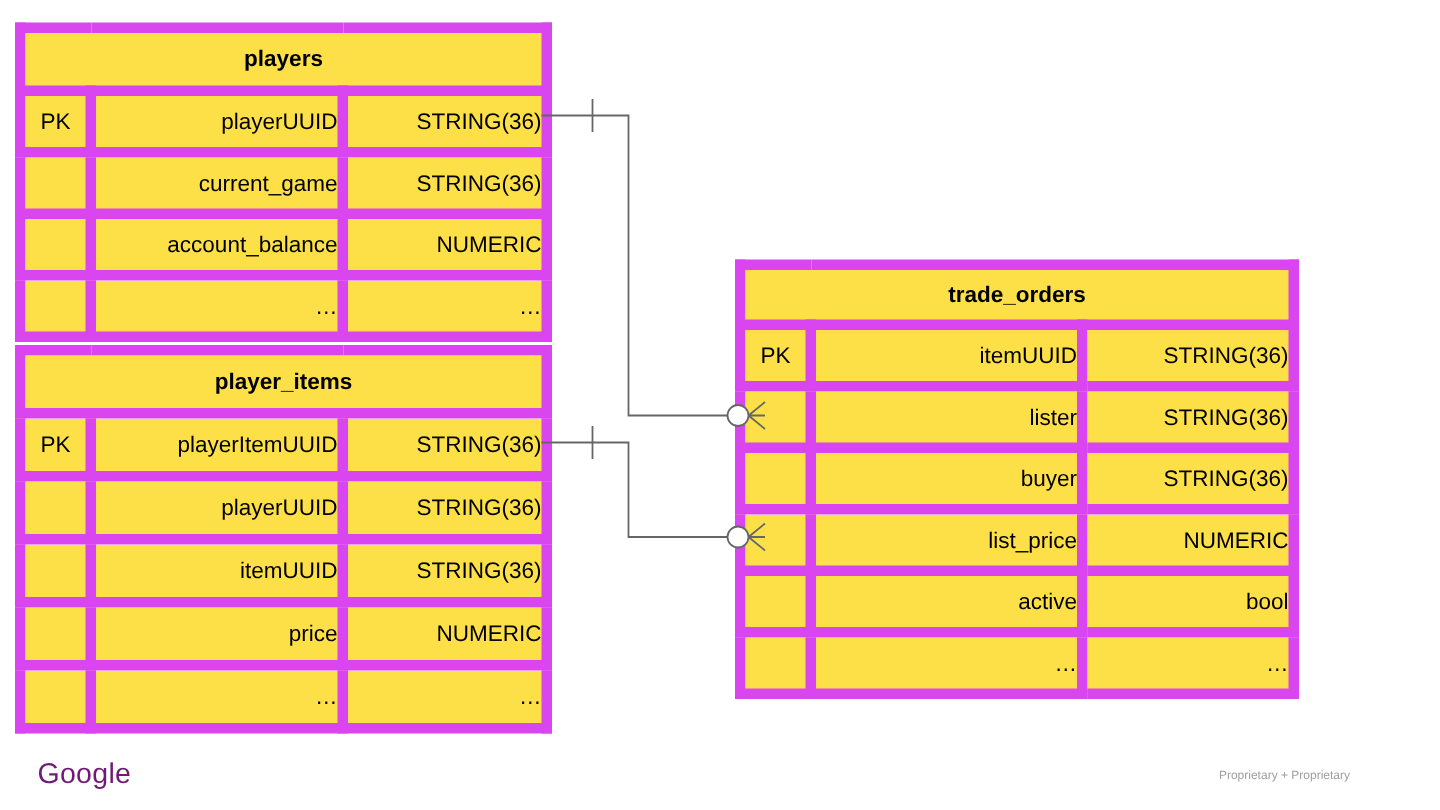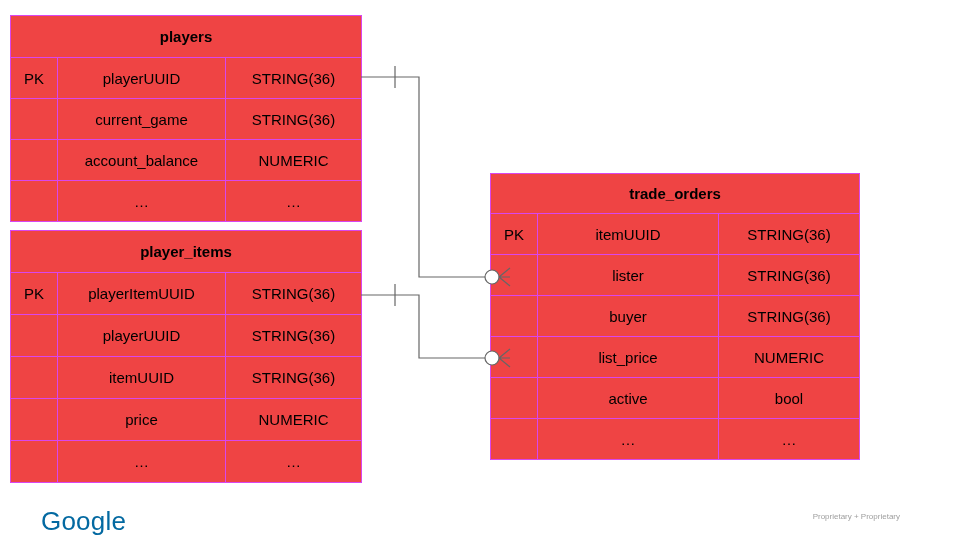--- a/index.html
+++ b/index.html
@@ -11,49 +11,49 @@
   }
   
   table.er{
     position:absolute;
     border-collapse:collapse;
     table-layout:fixed;
     font-size:15px;
     line-height:1;
   }
   table.er th, table.er td{
-    background:#ef4444;
-    border:1px solid #d946ef;
+    background:#fde047;
+    border:7px solid #d946ef;
     padding:0;
     overflow:hidden;
     white-space:nowrap;
   }
   table.er th{
     font-weight:bold;
     text-align:center;
     font-size:15px;
   }
   td.k{ text-align:center; }
-  td.n, td.t{ text-align:center; padding-left:8px; }
+  td.n, td.t{ text-align:right; padding-left:8px; }
   .b{ font-weight:normal; }
   
   svg.overlay{
     position:absolute;left:0;top:0;
     pointer-events:none;
   }
   svg.overlay path, svg.overlay line{
     fill:none;stroke:#666666;stroke-width:1.2;
   }
   svg.overlay circle{
     fill:#ffffff;stroke:#666666;stroke-width:1.2;
   }
   
   .google-logo{
-    position:absolute;left:41px;top:506px;
-    font-size:26px;color:#0369a1;letter-spacing:0.2px;
+    position:absolute;left:25px;top:506px;
+    font-size:19px;color:#701a75;letter-spacing:0.2px;
   }
   .confidential{
     position:absolute;right:60px;top:512px;
     font-size:8px;color:#9e9e9e;
   }
 </style>
 </head>
 <body>
 
 <table class="er" style="left:10px;top:15px;width:351px;">

